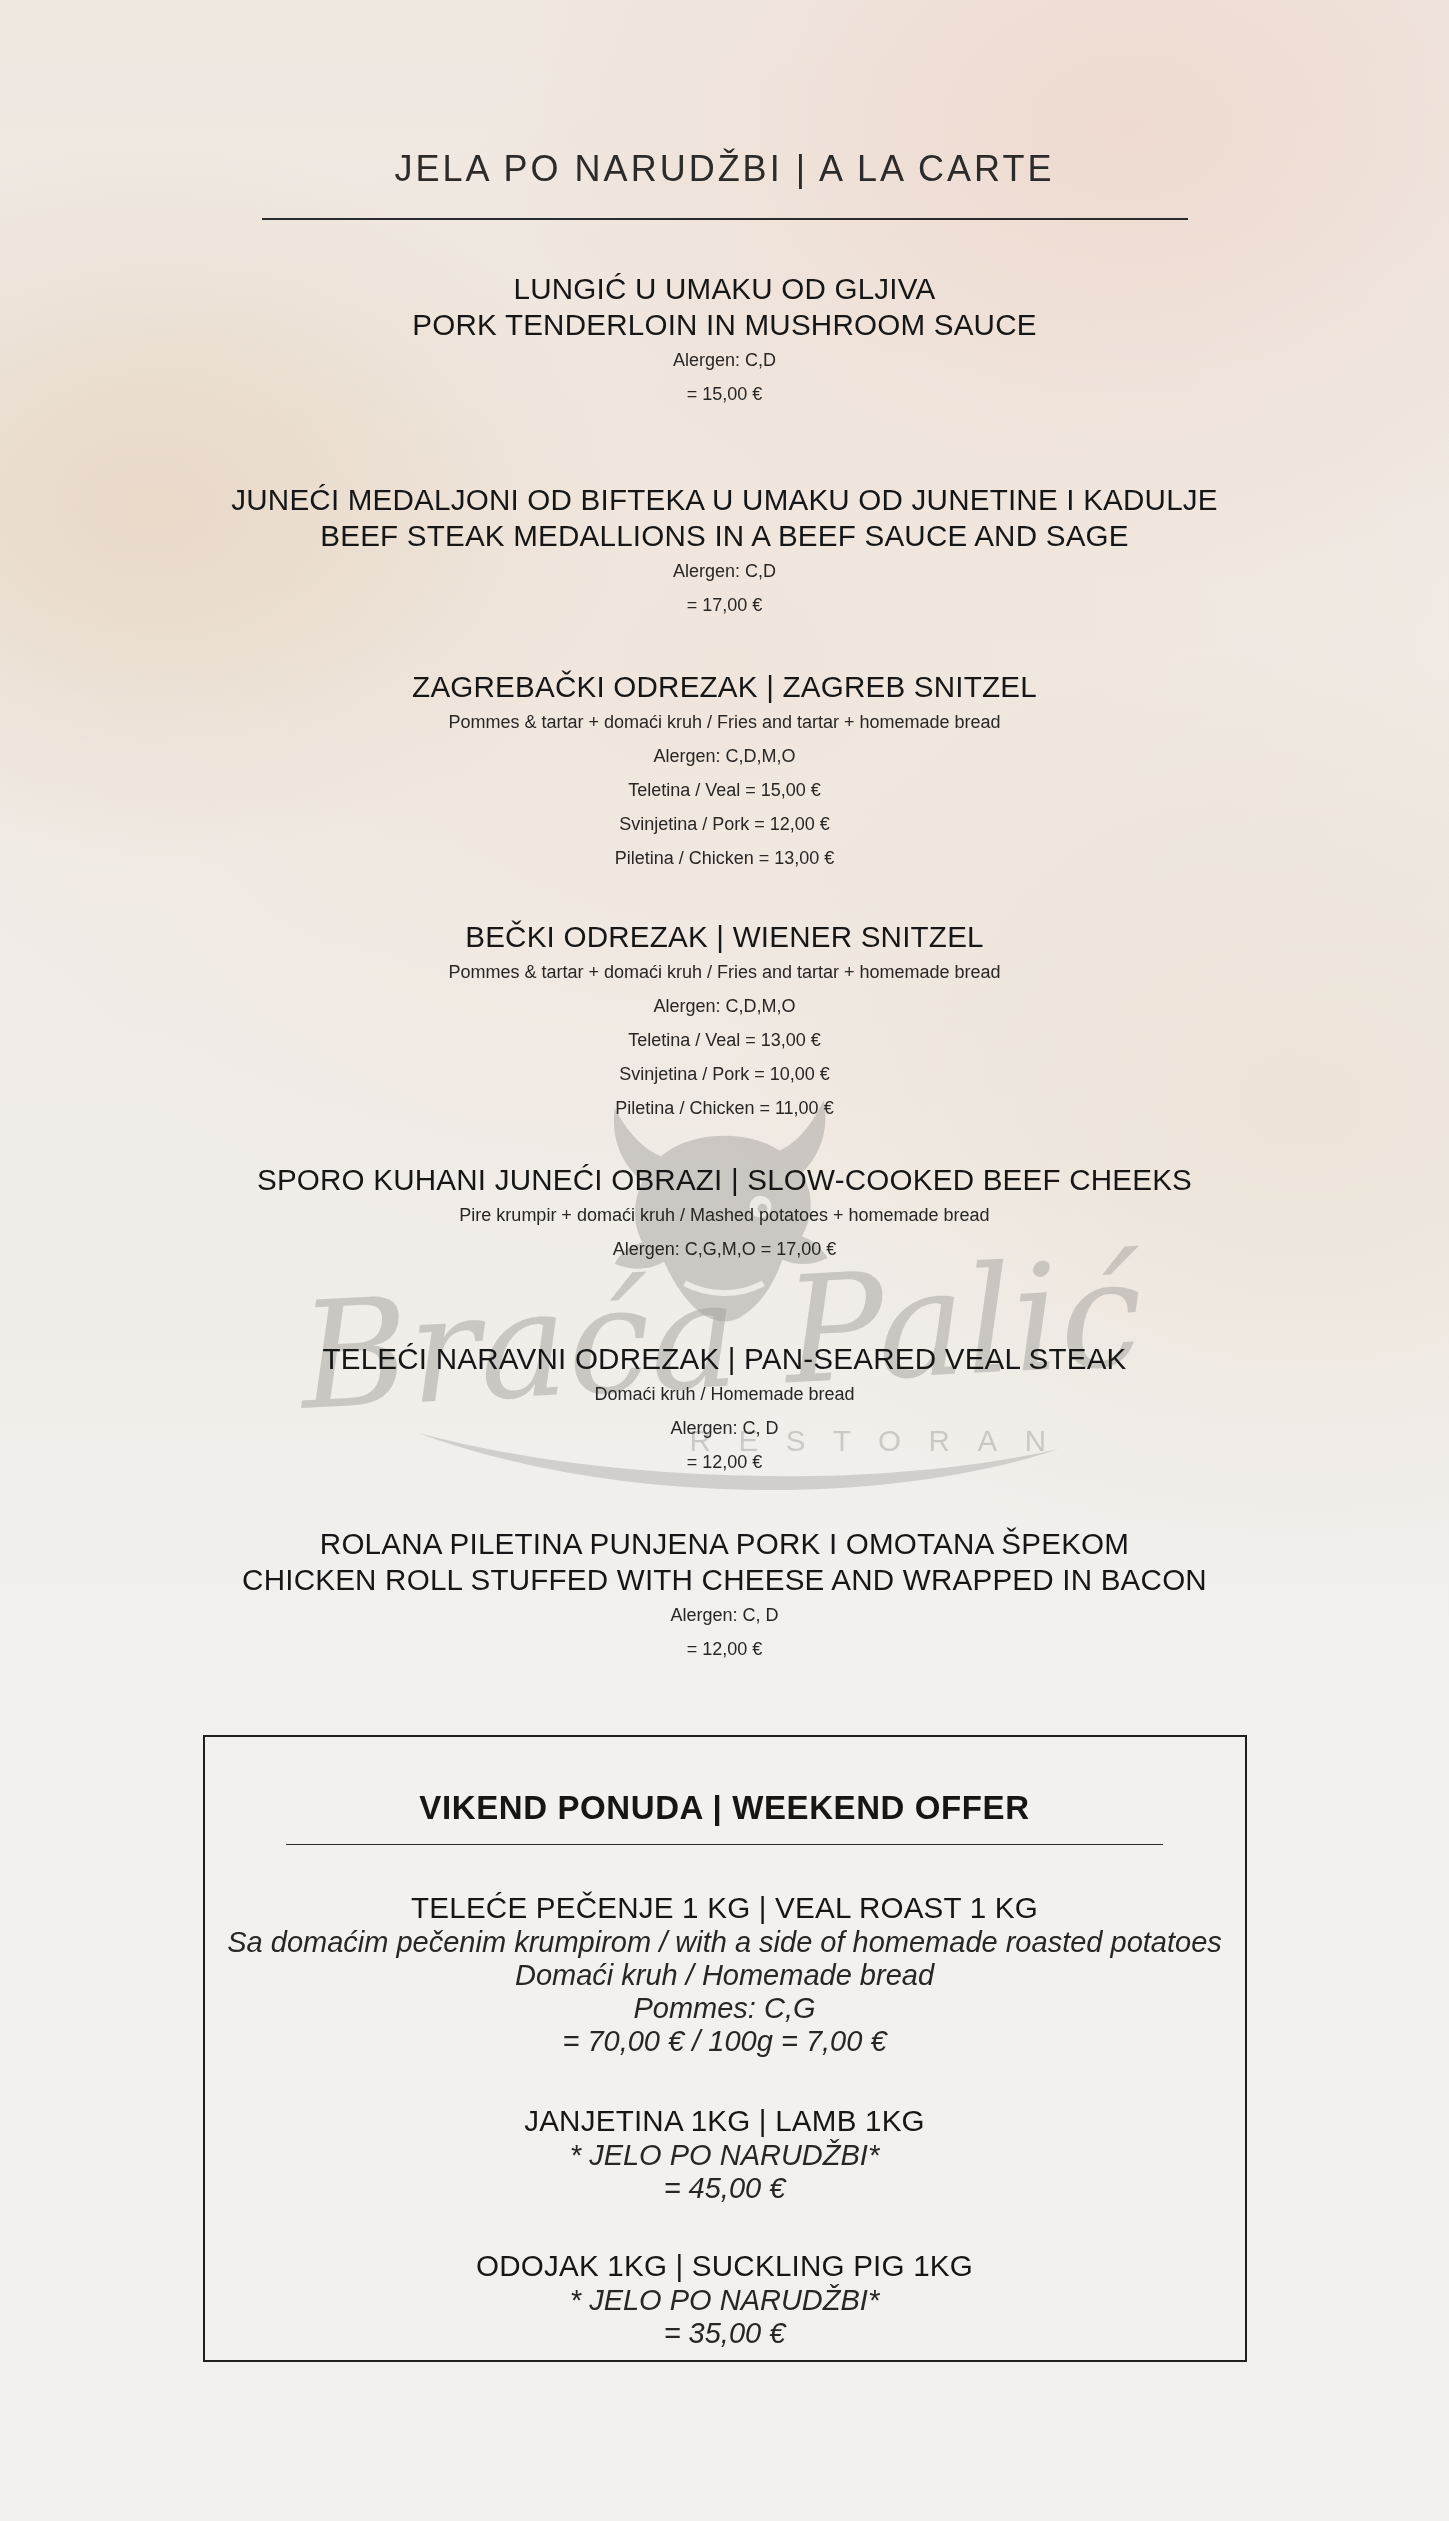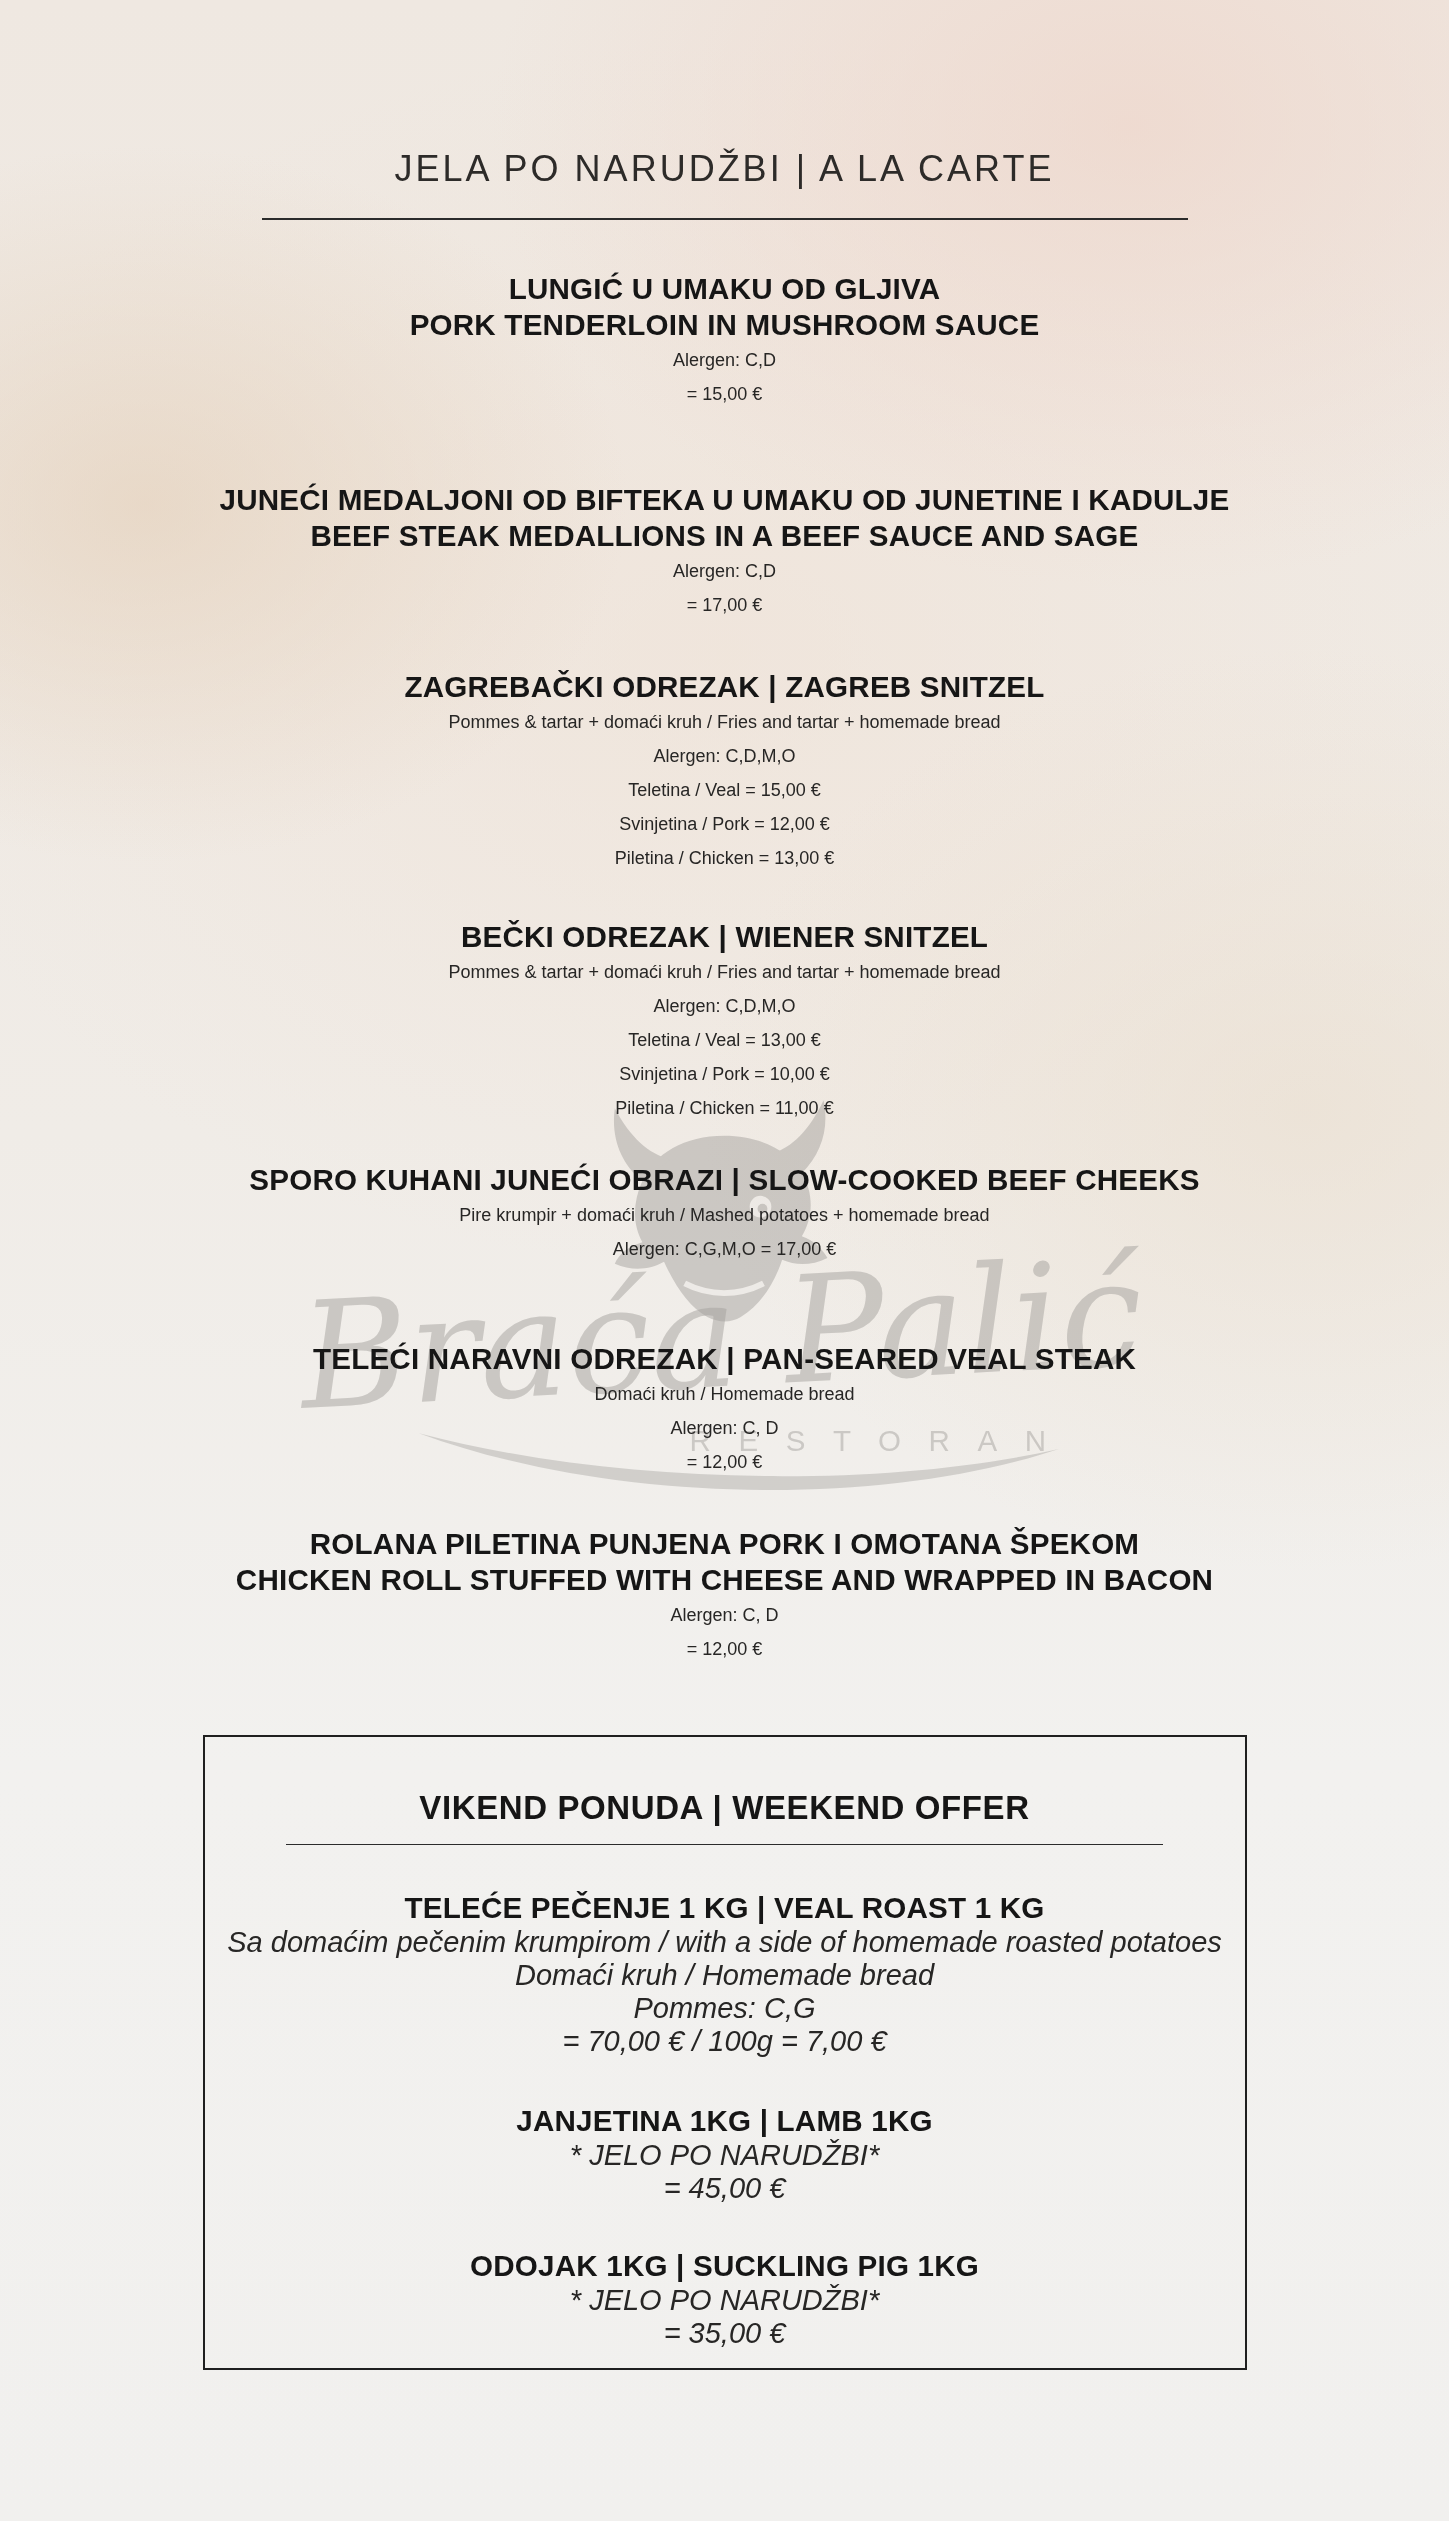--- a/index.html
+++ b/index.html
@@ -25,35 +25,35 @@
     letter-spacing:3px;
     color:#2d2b29;
     font-weight:400;
   }
   .rule{
     width:926px;border:0;border-top:2px solid #2b2b2b;
     margin:27.6px auto 0;
   }
   .item{text-align:center;}
   .item .t{
-    font-size:29.6px;line-height:36px;font-weight:700;color:#161616;
+    font-size:29.6px;line-height:36px;font-weight:400;color:#161616;
     letter-spacing:0.2px;white-space:nowrap;
   }
   .item .b{
     font-size:18px;line-height:34px;font-weight:400;color:#272625;
     white-space:nowrap;
   }
   .mt1{margin-top:51px;} .mt2{margin-top:71px;} .mt3{margin-top:47px;}
   .mt4{margin-top:44px;} .mt5{margin-top:37px;} .mt6{margin-top:75px;}
   .mt7{margin-top:47px;}
   .weekend-box{
     width:1044px;box-sizing:border-box;
     margin:69px auto 0;
     border:2px solid #1f1f1f;
-    padding:51px 0 18px;
+    padding:51px 0 10px;
     text-align:center;
   }
   .weekend-title{
     font-size:33px;line-height:39px;font-weight:700;color:#161616;
     letter-spacing:0.6px;
   }
   .rule-inner{
     width:877px;border:0;border-top:1.8px solid #2b2b2b;
     margin:17.7px auto 0;
   }

